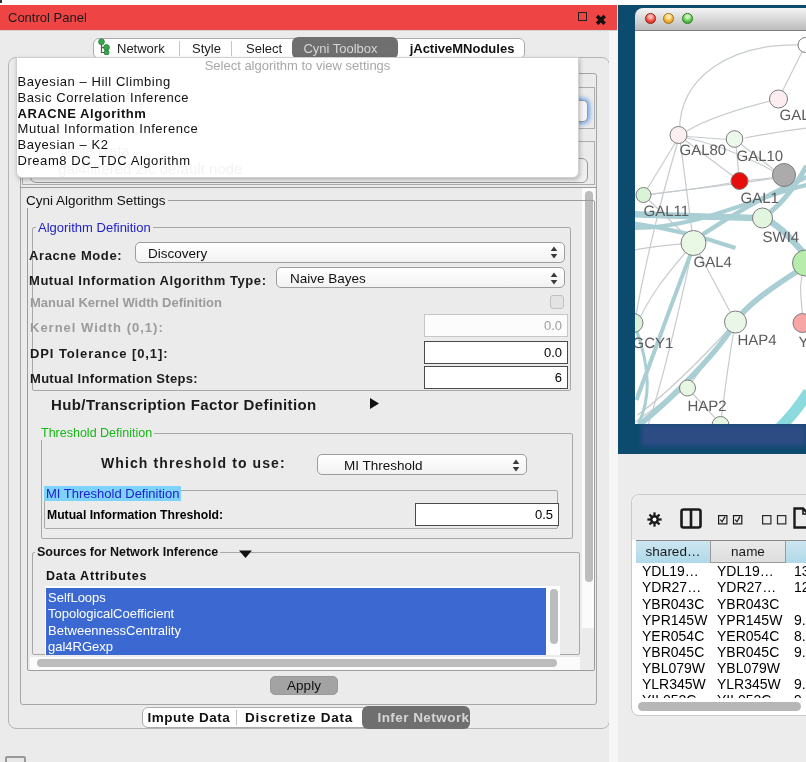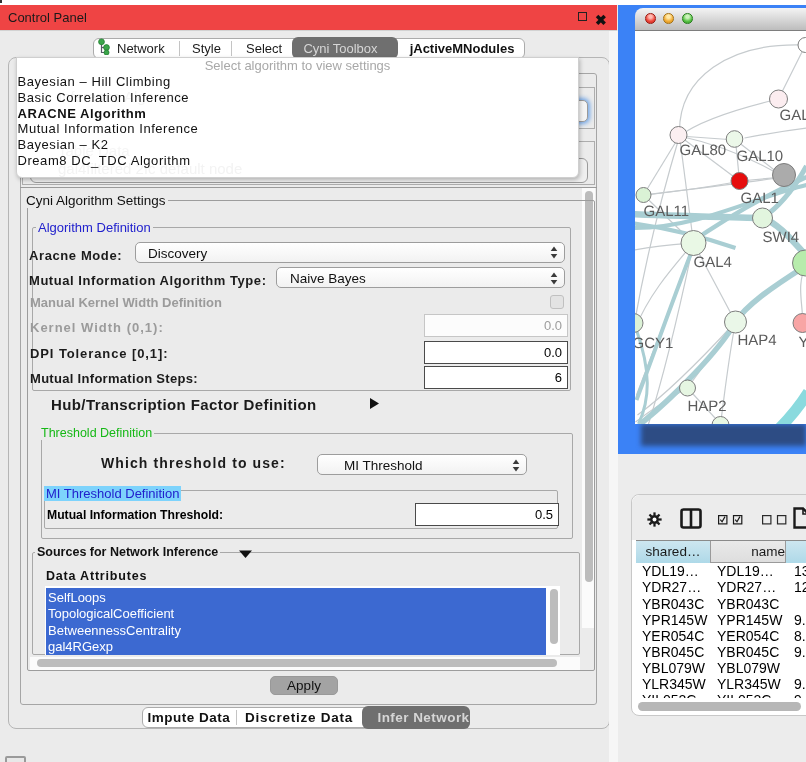--- a/index.html
+++ b/index.html
@@ -132,21 +132,21 @@
 
 <div class="abs" style="left:16px;top:56.5px;width:563px;height:121px;background:#ffffff;border:1px solid #cfcfcf;border-radius:0 0 6px 6px;box-shadow:1px 2px 4px rgba(0,0,0,0.25);z-index:50;"></div>
 <div class="abs" style="left:58px;top:88px;font-size:15px;color:#f4f4f4;z-index:51;">Inference Algorithm</div>
 <div class="abs" style="left:58px;top:142px;font-size:15px;color:#f5f5f5;z-index:51;">Table Data</div>
 <div class="abs" style="left:58px;top:160px;font-size:15px;color:#f3f3f3;z-index:51;">gal4filtered 2fc default node</div>
 <div class="abs" style="left:16px;top:58px;width:563px;text-align:center;font-size:13px;color:#a8a8a8;z-index:52;">Select algorithm to view settings</div>
 <div class="abs" style="left:17.5px;top:74.4px;font-size:13px;letter-spacing:0.55px;color:#111;line-height:15.65px;z-index:52;">Bayesian – Hill Climbing<br>Basic Correlation Inference<br><b>ARACNE Algorithm</b><br>Mutual Information Inference<br>Bayesian – K2<br>Dream8 DC_TDC Algorithm</div>
 
 <div class="abs" style="left:609px;top:31px;width:9px;height:731px;background:#f6f6f6;"></div>
 
-<div class="abs" style="left:618px;top:5px;width:188px;height:449px;background:#3b82f6;overflow:hidden;">
+<div class="abs" style="left:618px;top:5px;width:188px;height:449px;background:#0c4a6e;overflow:hidden;">
 
   <div class="abs" style="left:23px;top:419px;width:165px;height:22px;background:#2d4c84;filter:blur(2.5px);"></div>
 
   <div class="abs" style="left:16.5px;top:3px;width:171.5px;height:23px;border-radius:8px 0 0 0;background:linear-gradient(#f4f4f4,#dedede 40%,#bdbdbd);border-bottom:1px solid #7e7e7e;">
     <div class="abs" style="left:10.5px;top:5px;width:10.5px;height:10.5px;border-radius:50%;background:radial-gradient(circle at 50% 30%, #ffb9b1 0 20%, #ee4438 60%, #c42b22 100%);border:0.5px solid #992017;"></div>
     <div class="abs" style="left:28.8px;top:5px;width:10.5px;height:10.5px;border-radius:50%;background:radial-gradient(circle at 50% 30%, #ffe9a8 0 20%, #f2ab32 60%, #cc8a20 100%);border:0.5px solid #a5741a;"></div>
     <div class="abs" style="left:47.6px;top:5px;width:10.5px;height:10.5px;border-radius:50%;background:radial-gradient(circle at 50% 30%, #ccf2bb 0 20%, #57c344 60%, #37942a 100%);border:0.5px solid #2a7f20;"></div>
   </div>
 
   <div class="abs" style="left:16.5px;top:26px;width:171.5px;height:393px;background:#ffffff;overflow:hidden;">
@@ -266,21 +266,21 @@
     </svg>
     <svg class="abs" style="left:161px;top:12px;" width="17" height="22" viewBox="0 0 17 22">
       <path d="M1.5 1.5 H10 L15.5 7 V20.5 H1.5 Z" fill="none" stroke="#1a1a1a" stroke-width="2.4"></path>
       <path d="M10 1.5 V7 H15.5" fill="none" stroke="#1a1a1a" stroke-width="1.6"></path>
     </svg>
 
     <div class="abs" style="left:4px;top:45px;width:176px;height:23px;background:linear-gradient(#e9e9e9,#dedede);border-top:1px solid #8a8a8a;border-bottom:1px solid #9a9a9a;">
       <div class="abs" style="left:0;top:0;width:74px;height:22px;background:linear-gradient(#cde6f0,#aed9e8);"></div>
       <div class="abs" style="left:0;top:3px;width:74px;text-align:center;font-size:13.5px;color:#1a1a1a;">shared…</div>
       <div class="abs" style="left:74px;top:0;width:1px;height:22px;background:#9a9a9a;"></div>
-      <div class="abs" style="left:75px;top:3px;width:74px;text-align:right;font-size:13.5px;color:#1a1a1a;">name</div>
+      <div class="abs" style="left:75px;top:3px;width:74px;text-align:center;font-size:13.5px;color:#1a1a1a;">name</div>
       <div class="abs" style="left:149px;top:0;width:1px;height:22px;background:#9a9a9a;"></div>
       <div class="abs" style="left:150px;top:0;width:30px;height:22px;background:linear-gradient(#cde6f0,#aed9e8);"></div>
     </div>
 
     <div class="abs" style="left:10px;top:68.4px;width:170px;font-size:14px;color:#000;line-height:16.1px;white-space:pre;">YDL19…
 YDR27…
 YBR043C
 YPR145W
 YER054C
 YBR045C

